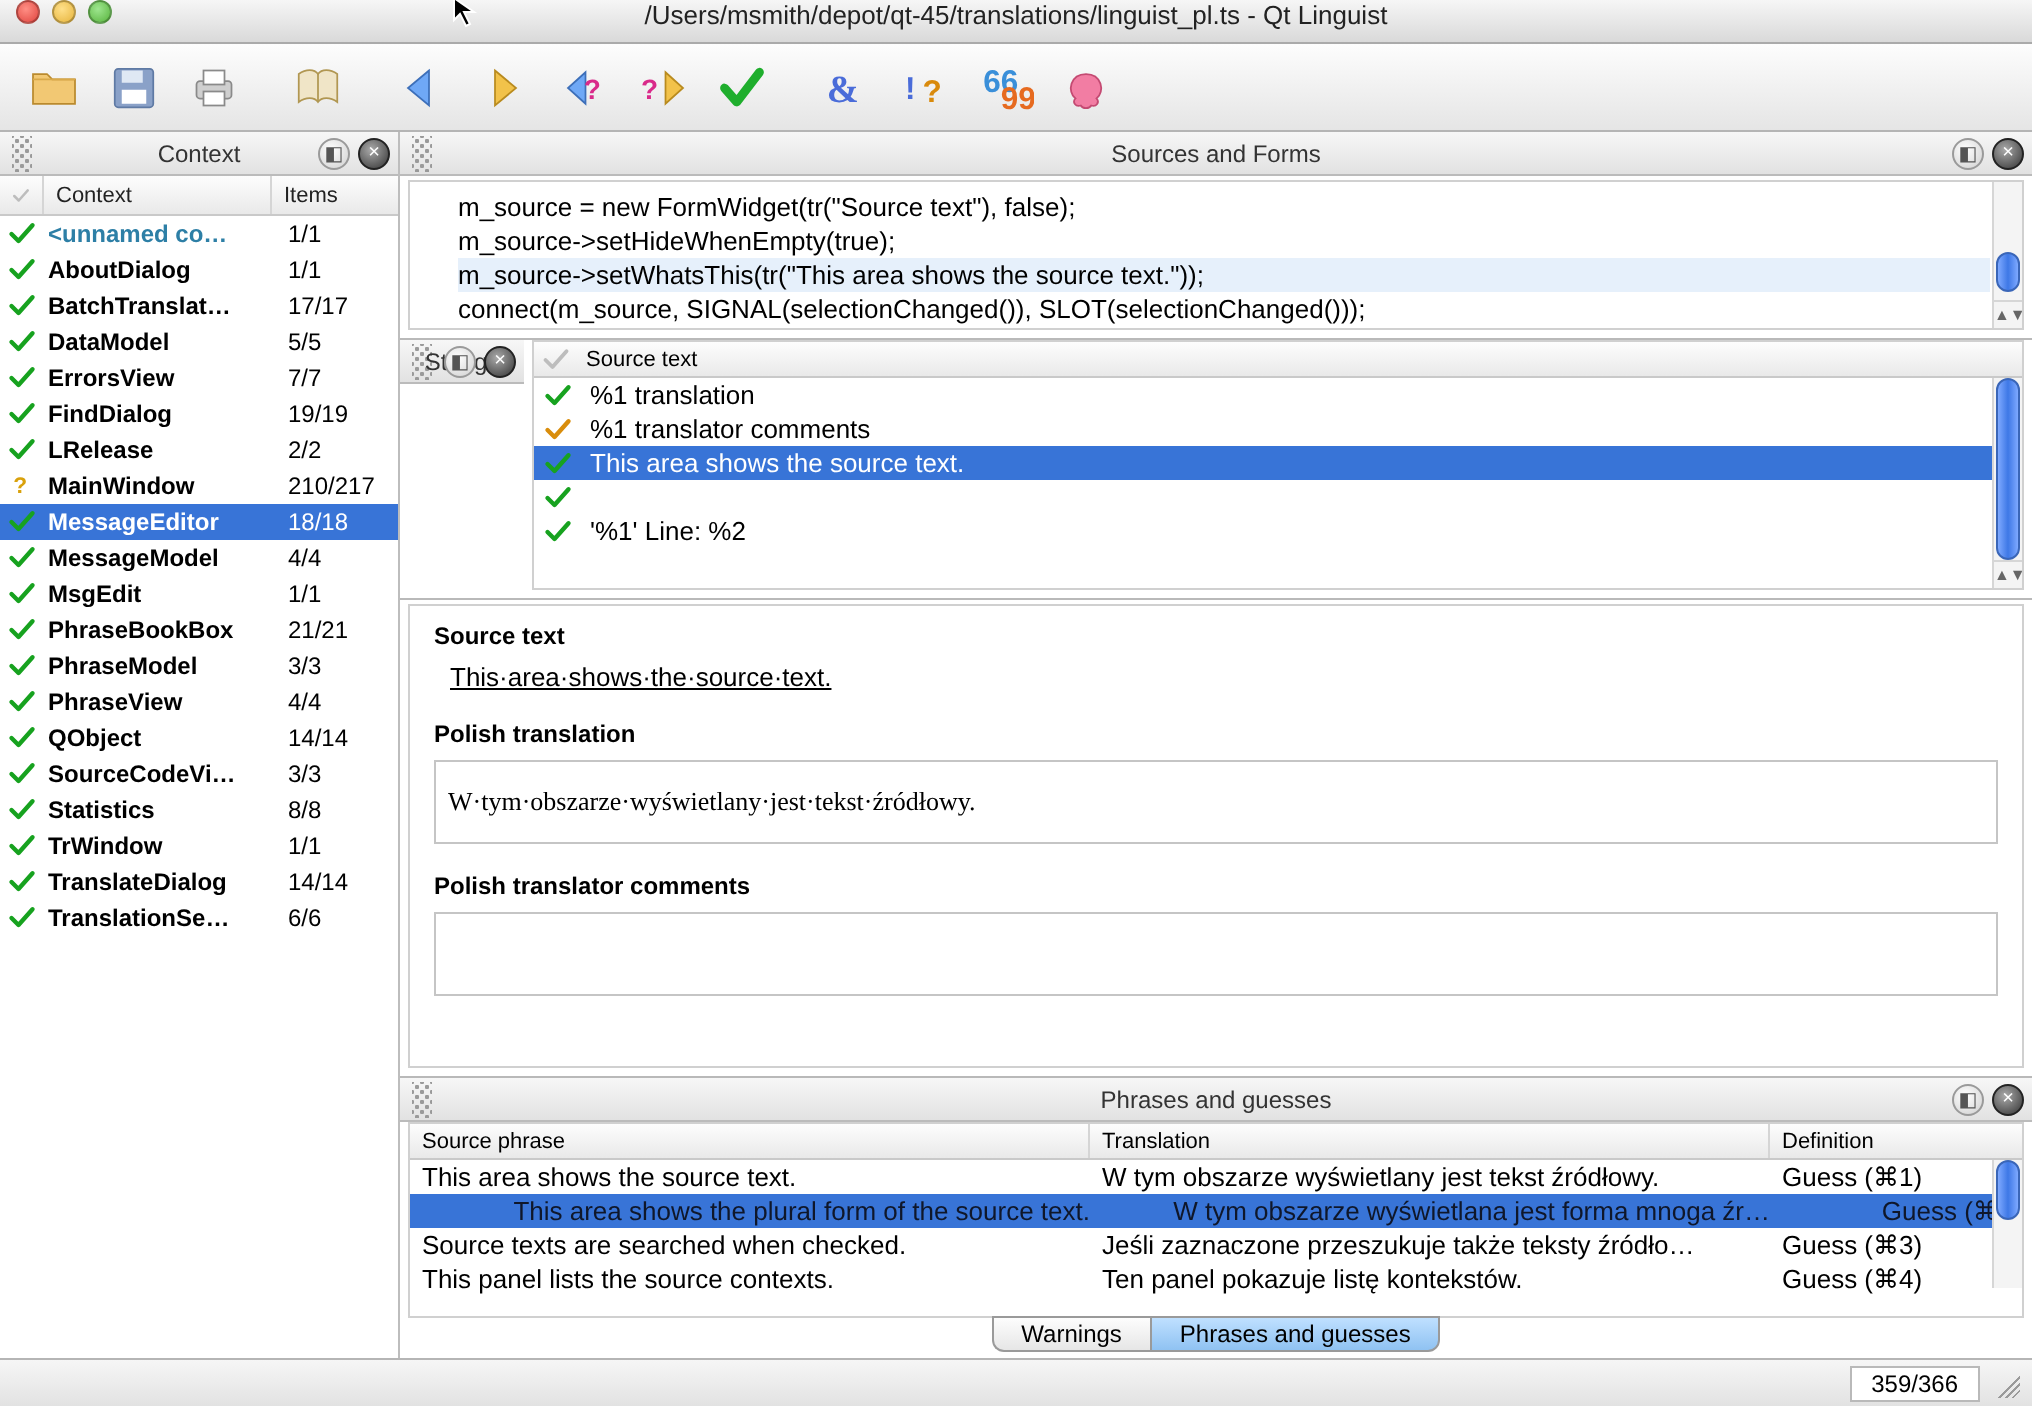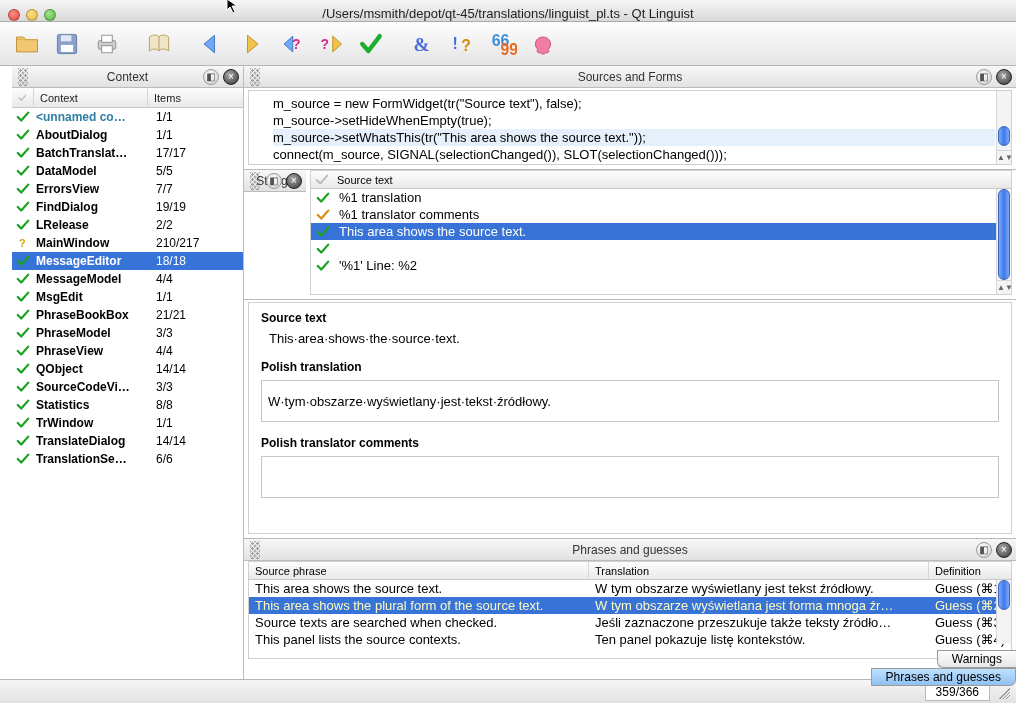--- a/index.html
+++ b/index.html
@@ -3,21 +3,21 @@
 <meta charset="utf-8">
 <style>
   * { box-sizing: border-box; }
   html, body {
     margin: 0; padding: 0; width: 1016px; height: 703px;
     font-family: "Lucida Grande", "Helvetica Neue", Arial, sans-serif;
     font-size: 12px; background: #e8e8e8; color: #000;
     overflow: hidden;
   }
   .titlebar {
-    height: 22px; display: flex; align-items: flex-end;
+    height: 22px; display: flex; align-items: flex-start;
     background: linear-gradient(#f6f6f6, #d9d9d9);
     border-bottom: 1px solid #aaa;
     padding: 0 8px; position: relative;
   }
   .traffic-lights { display:flex; gap:6px; align-items:center; }
   .tl { width:12px; height:12px; border-radius:50%; border:1px solid rgba(0,0,0,.25); }
   .tl.red { background: radial-gradient(circle at 40% 35%, #ff8f85, #e0443e); }
   .tl.yellow { background: radial-gradient(circle at 40% 35%, #ffe08a, #e6b43c); }
   .tl.green { background: radial-gradient(circle at 40% 35%, #9ee68f, #58b33d); }
   .titlebar .title {
@@ -29,21 +29,21 @@
     height: 44px; display:flex; align-items:center; gap:2px; padding: 0 8px;
     background: linear-gradient(#fdfdfd, #e5e5e5);
     border-bottom: 1px solid #b5b5b5;
   }
   .tbtn {
     width:38px; height:34px; display:flex; align-items:center; justify-content:center;
     border-radius:6px;
   }
   .tsep { width:10px; }
   .main { display:flex; height: calc(703px - 22px - 44px - 24px); }
-  .left-col { width: 244px; display:flex; flex-direction:column; border-right:1px solid #bdbdbd; background:#fff;padding-left:12px; }
+  .left-col { width: 200px; display:flex; flex-direction:column; border-right:1px solid #bdbdbd; background:#fff; }
   .right-col { flex:1; display:flex; flex-direction:column; background:#fff; min-width:0; }
   .panel-title-bar {
     height: 22px; background: linear-gradient(#f7f7f7, #e2e2e2);
     border-bottom:1px solid #bbb; display:flex; align-items:center;
     font-size:12px; color:#333; position:relative;
   }
   .drag-handle {
     width:10px; height:18px; margin:0 6px;
     background:
       radial-gradient(circle, #9a9a9a 1px, transparent 1.2px) 0 0/5px 5px,
@@ -98,40 +98,40 @@
   .str-head { height:18px; display:flex; align-items:center;
     background:linear-gradient(#fdfdfd,#e9e9e9); border-bottom:1px solid #c9c9c9; font-size:11px;}
   .str-row { height:17px; display:flex; align-items:center; font-size:13px; }
   .str-row.selected { background:#3874d7; color:#fff; }
   .str-row .status-col { width:24px;}
   .str-row .txt, .str-head .txt { padding-left:4px; }
 
   .editor-panel { flex:1; display:flex; flex-direction:column; border-bottom:1px solid #b9b9b9; }
   .editor-body { flex:1; background:#fff; border:1px solid #d0d0d0; margin:2px 4px 4px 4px; padding:8px 12px; overflow:hidden;}
   .ed-label { font-weight:bold; font-size:12px; margin-bottom:6px; }
-  .ed-text { font-size:13px; margin-bottom:14px; }
+  .ed-text { font-size:13px; margin-bottom:14px;text-decoration:underline; }
   .ed-input {
     width:100%; border:1px solid #c5c5c5; background:#fff; height:26px;
-    padding:20px 6px; font-size:13px; margin-bottom:14px; font-family:Liberation Sans, sans-serif;
+    padding:20px 6px; font-size:13px; margin-bottom:14px; font-family:Liberation Serif, serif;
   }
 
   .phrases-panel { height:140px; display:flex; flex-direction:column; }
   .phr-body { flex:1; background:#fff; border:1px solid #d0d0d0; margin:0 4px 0 4px; display:flex; flex-direction:column; position:relative;}
   .phr-head { height:18px; display:flex; align-items:center; background:linear-gradient(#fdfdfd,#e9e9e9); border-bottom:1px solid #c9c9c9; font-size:11px;}
   .phr-head .c1 { width:340px; padding-left:6px; border-right:1px solid #d5d5d5; height:100%; display:flex; align-items:center;}
   .phr-head .c2 { width:340px; padding-left:6px; border-right:1px solid #d5d5d5; height:100%; display:flex; align-items:center;}
   .phr-head .c3 { flex:1; padding-left:6px; }
   .phr-row { height:17px; display:flex; align-items:center; font-size:13px; }
-  .phr-row.selected { background:#3874d7; color:#fef9c3; }
+  .phr-row.selected { background:#3874d7; color:#0f172a;text-align:right; }
   .phr-row .c1 { width:340px; padding-left:6px; overflow:hidden; white-space:nowrap; text-overflow:ellipsis;}
   .phr-row .c2 { width:340px; padding-left:6px; overflow:hidden; white-space:nowrap; text-overflow:ellipsis;}
   .phr-row .c3 { flex:1; padding-left:6px; }
 
   .bottom-tabs {
-    display:flex; justify-content:center; gap:0; height:20px; align-items:flex-end;flex-direction:column;
+    display:flex; justify-content:center; gap:0; height:20px; align-items:flex-start;
   }
   .bt-tab {
     padding:1px 14px; font-size:12px; border:1px solid #9a9a9a; background:linear-gradient(#fdfdfd,#e6e6e6);
     position:relative; top:-1px;
   }
   .bt-tab.first { border-top-left-radius:0; border-bottom-left-radius:6px; border-right:none;}
   .bt-tab.last { border-bottom-right-radius:6px; }
   .bt-tab.active { background: linear-gradient(#bfe0ff, #8fc2f2); }
 
   .statusbar {

